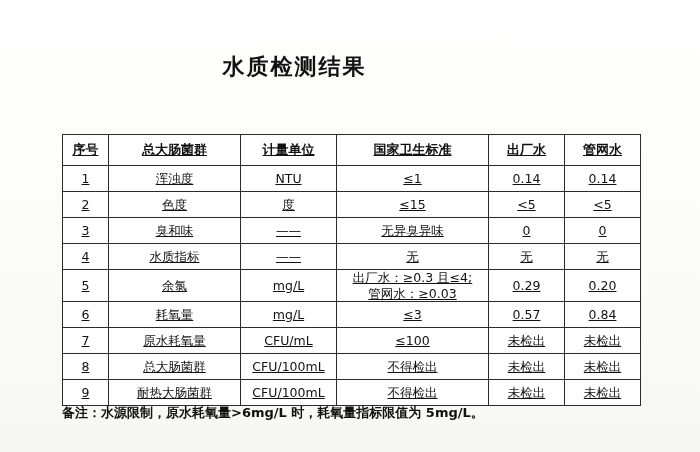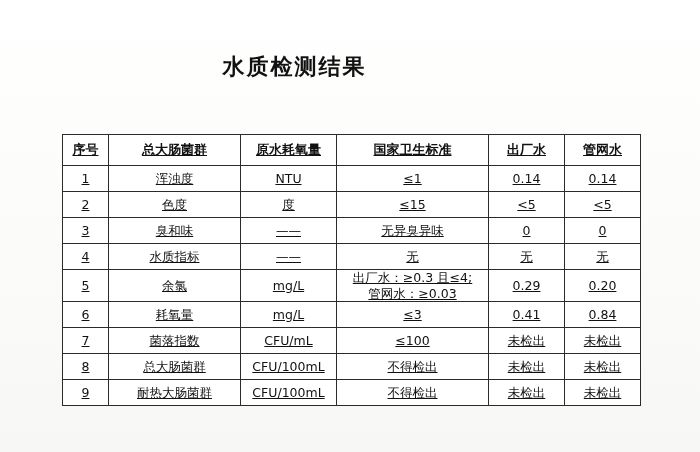--- a/index.html
+++ b/index.html
@@ -119,21 +119,21 @@
         <col class="col-name">
         <col class="col-unit">
         <col class="col-std">
         <col class="col-out">
         <col class="col-net">
       </colgroup>
       <thead>
         <tr>
           <th>序号</th>
           <th>总大肠菌群</th>
-          <th>原水耗氧量</th>
+          <th>计量单位</th>
           <th>国家卫生标准</th>
           <th>出厂水</th>
           <th>管网水</th>
         </tr>
       </thead>
       <tbody>
         <tr>
           <td class="idx">1</td>
           <td class="name">浑浊度</td>
           <td class="unit">NTU</td>
@@ -174,26 +174,26 @@
             <div>管网水：≥0.03</div>
           </td>
           <td class="out">0.29</td>
           <td class="net">0.20</td>
         </tr>
         <tr>
           <td class="idx">6</td>
           <td class="name">耗氧量</td>
           <td class="unit">mg/L</td>
           <td class="std">≤3</td>
-          <td class="out">0.41</td>
+          <td class="out">0.57</td>
           <td class="net">0.84</td>
         </tr>
         <tr>
           <td class="idx">7</td>
-          <td class="name">菌落指数</td>
+          <td class="name">原水耗氧量</td>
           <td class="unit">CFU/mL</td>
           <td class="std">≤100</td>
           <td class="out">未检出</td>
           <td class="net">未检出</td>
         </tr>
         <tr>
           <td class="idx">8</td>
           <td class="name">总大肠菌群</td>
           <td class="unit">CFU/100mL</td>
           <td class="std">不得检出</td>
@@ -205,14 +205,15 @@
           <td class="name">耐热大肠菌群</td>
           <td class="unit">CFU/100mL</td>
           <td class="std">不得检出</td>
           <td class="out">未检出</td>
           <td class="net">未检出</td>
         </tr>
       </tbody>
     </table>
   </div>
 
+  <div class="note">备注：水源限制，原水耗氧量&gt;6mg/L 时，耗氧量指标限值为 5mg/L。</div>
 
 </div>
 
 </body></html>

